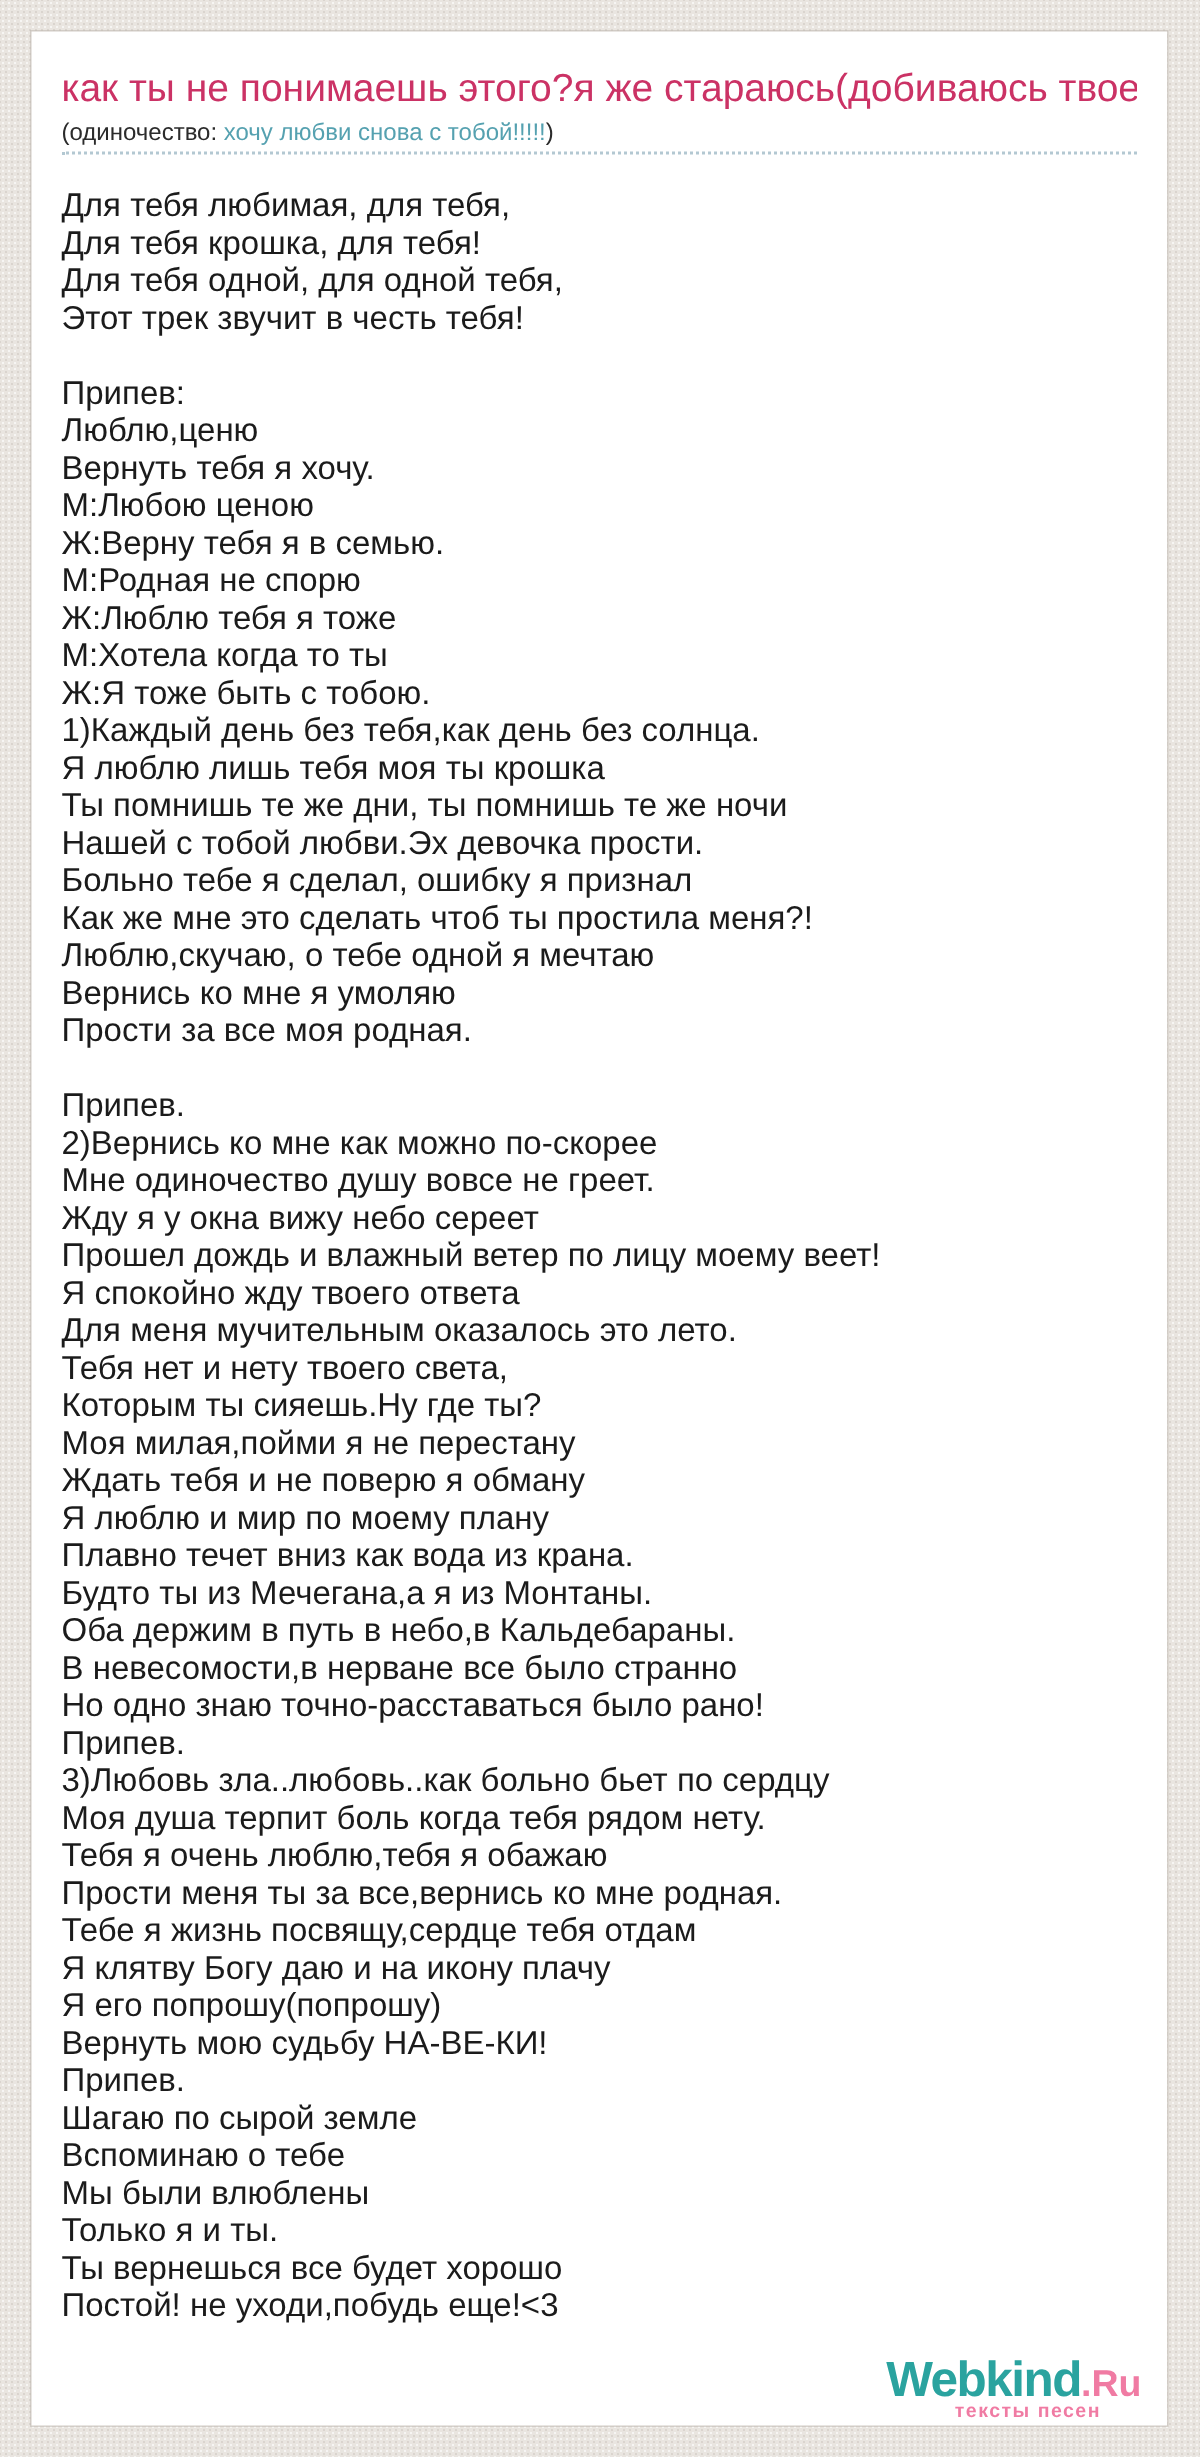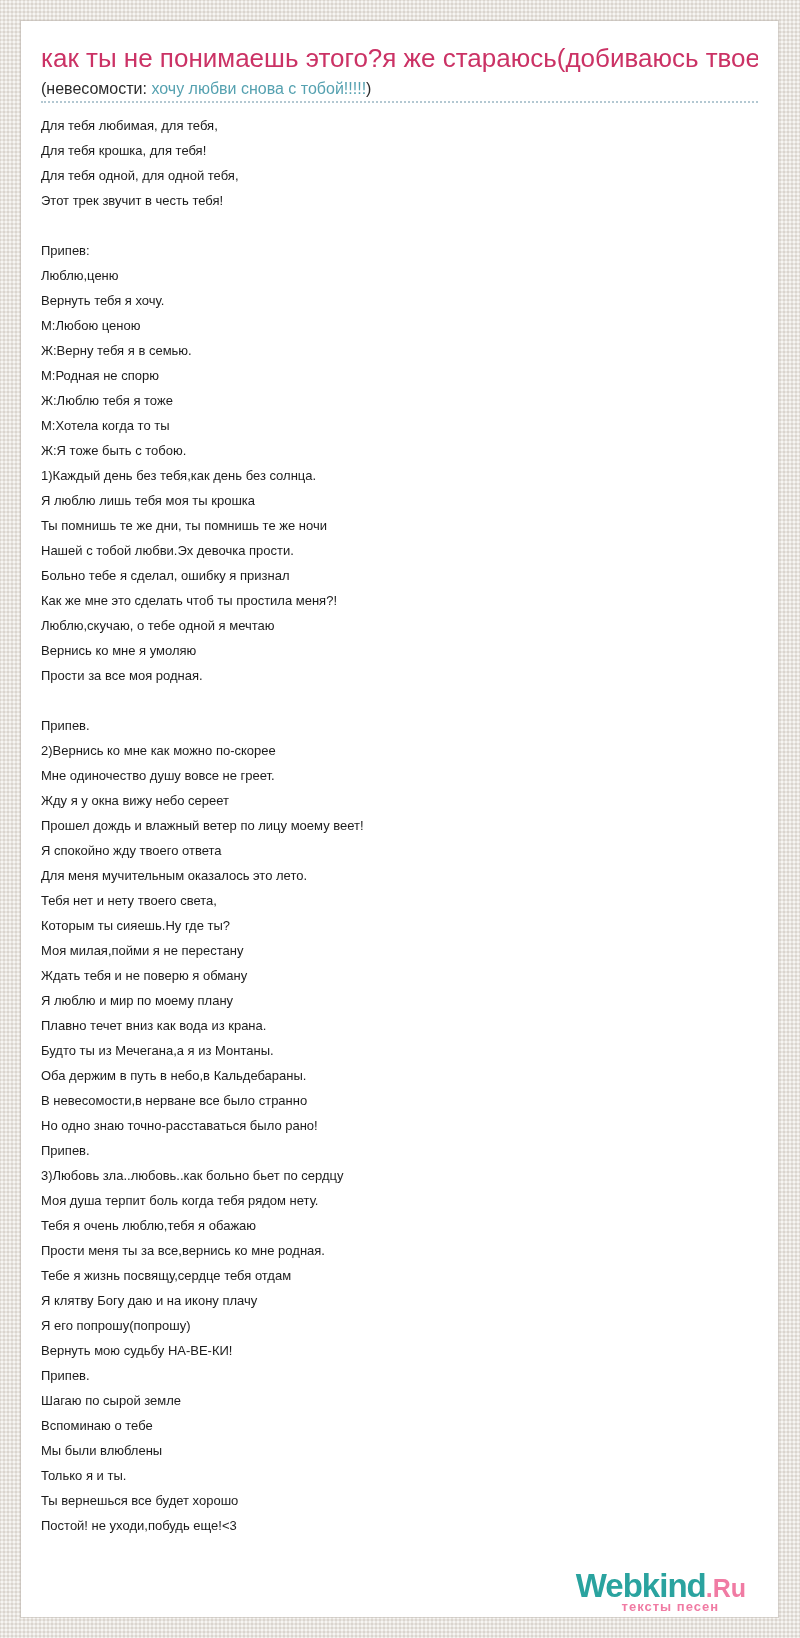--- a/index.html
+++ b/index.html
@@ -41,29 +41,29 @@
     color: #2b2b2b;
     padding-bottom: 2px;
     border-bottom: 2px dotted #b3c8d2;
   }
   .artist-link {
     color: #55a1b0;
     text-decoration: none;
     cursor: pointer;
   }
   .lyrics {
-    margin-top: 10px;
-    font-size: 13px;
+    margin-top: 21px;
+    font-size: 22px;
     line-height: 25px;
     color: #1b1b1b;
     white-space: pre-line;
   }
   .logo {
     position: absolute;
-    right: 32px; bottom: 4px;
+    right: 17px; bottom: 4px;
     text-align: right;
     line-height: 1;
     cursor: pointer;
     text-decoration: none;
     display: block;
   }
   .logo-main {
     font-size: 33px;
     font-weight: bold;
     letter-spacing: -1px;
@@ -83,21 +83,21 @@
     padding-right: 27px;
   }
 </style>
 </head>
 <body>
 
 <div class="card">
 
   <h1 class="song-title">как ты не понимаешь этого?я же стараюсь(добиваюсь твоего</h1>
 
-  <div class="artist-line"><span>(невесомости: </span><a class="artist-link">хочу любви снова с тобой!!!!!</a><span>)</span></div>
+  <div class="artist-line"><span>(одиночество: </span><a class="artist-link">хочу любви снова с тобой!!!!!</a><span>)</span></div>
 
   <div class="lyrics">Для тебя любимая, для тебя,
 Для тебя крошка, для тебя!
 Для тебя одной, для одной тебя,
 Этот трек звучит в честь тебя!
 
 Припев:
 Люблю,ценю
 Вернуть тебя я хочу.
 М:Любою ценою

